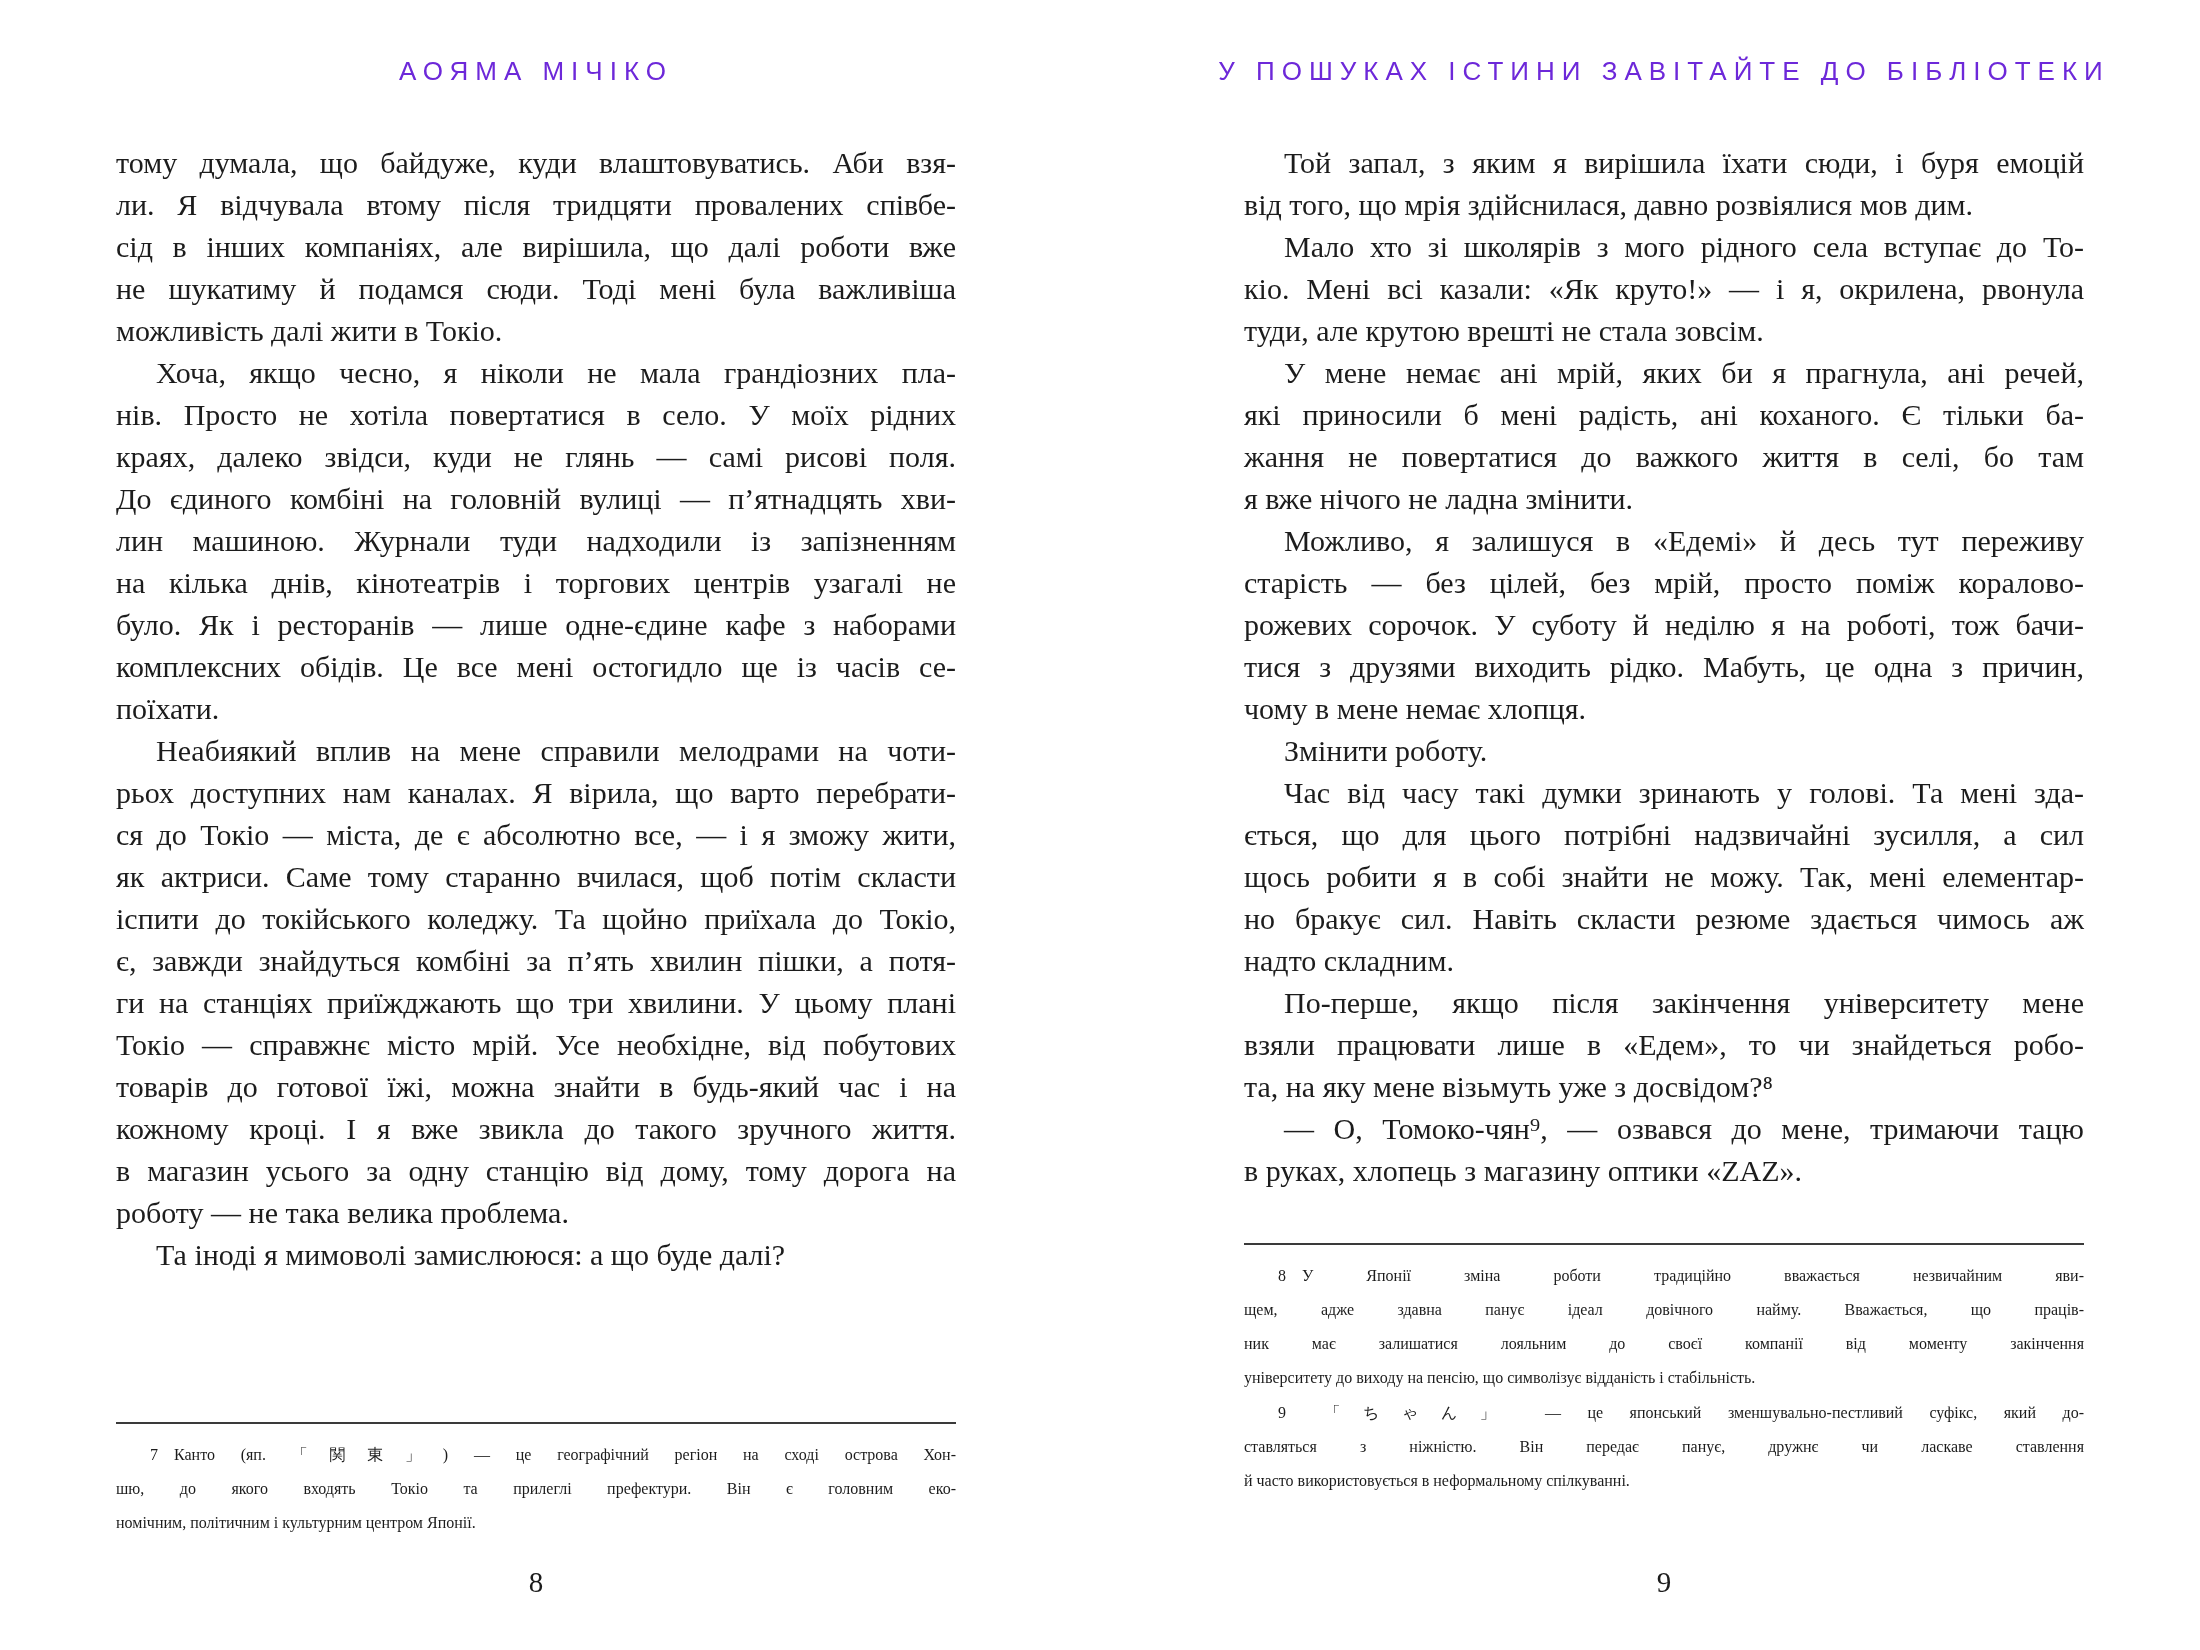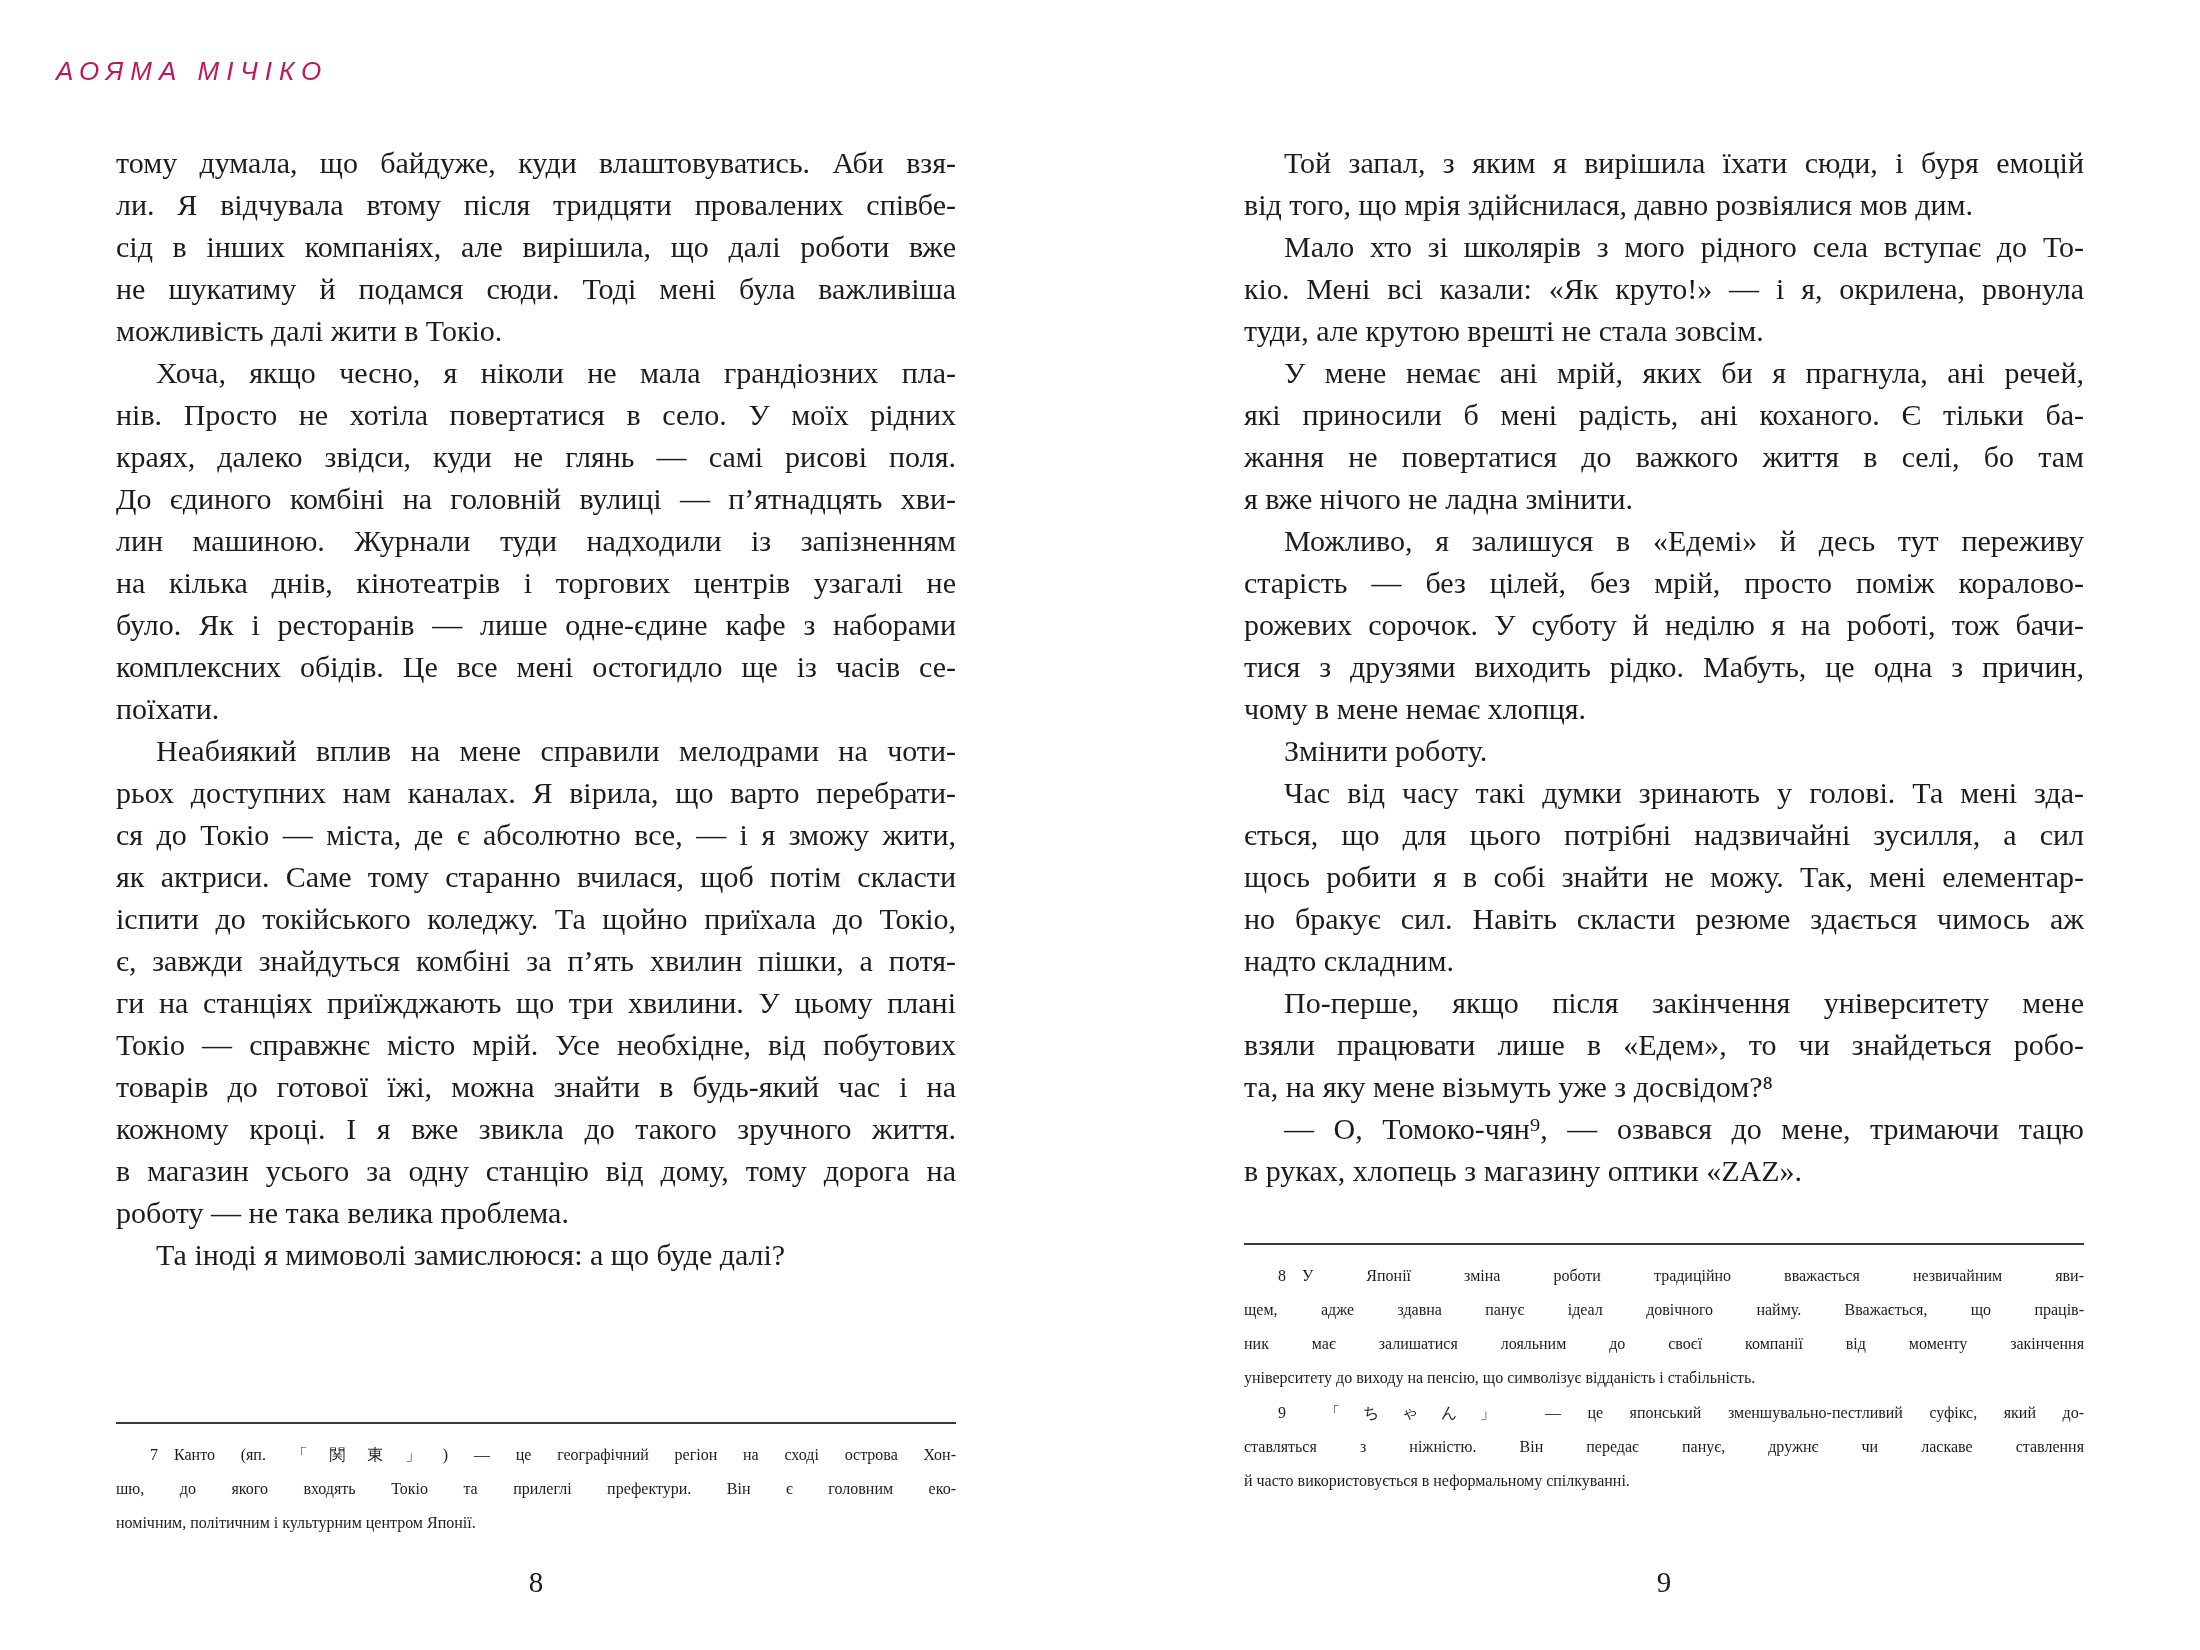--- a/index.html
+++ b/index.html
@@ -10,28 +10,27 @@
     font-family: "Liberation Serif", "DejaVu Serif", serif;
     color: #1c1c1c;
     overflow: hidden;
   }
   .page { position: absolute; top: 0; height: 1650px; width: 840px; }
   #left-page  { left: 116px; }
   #right-page { left: 1244px; }
 
   .running-header {
     position: absolute; top: 56px; left: -60px; right: -60px;
-    text-align: left;
+    text-align: center;
     font-family: "Liberation Sans", "DejaVu Sans", sans-serif;
     font-size: 26px;
     font-weight: 400;
     letter-spacing: 7px;
-    color: #be185d;
+    color: #6d28d9;
     white-space: nowrap;
-    font-style: italic;
   }
 
   .body-text {
     position: absolute; top: 142px; left: 0; width: 840px;
     font-size: 30px; line-height: 42px;
   }
   .para { margin: 0; }
   .line {
     display: block;
     text-align: justify;
@@ -121,20 +120,21 @@
           <span class="line">шю, до якого входять Токіо та прилеглі префектури. Він є головним еко-</span>
           <span class="line">номічним, політичним і культурним центром Японії.</span>
         </div>
       </div>
   </div>
 
   <div class="page-number">8</div>
 </div>
 
 <div class="page" id="right-page">
+  <div class="running-header">У ПОШУКАХ ІСТИНИ ЗАВІТАЙТЕ ДО БІБЛІОТЕКИ</div>
 
   <div class="body-text">
 
   <p class="para indent">
 
     <span class="line">Той запал, з яким я вирішила їхати сюди, і буря емоцій</span>
         <span class="line">від того, що мрія здійснилася, давно розвіялися мов дим.</span>
       </p>
       <p class="para indent">
 

